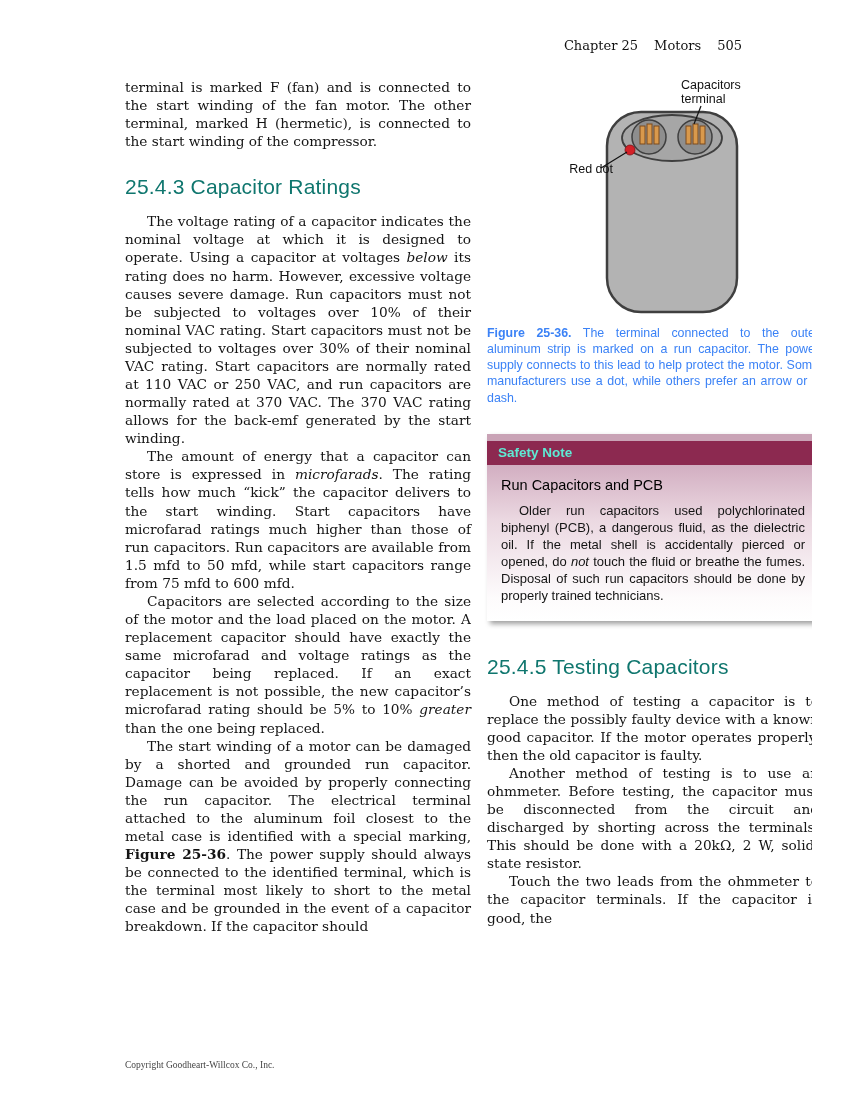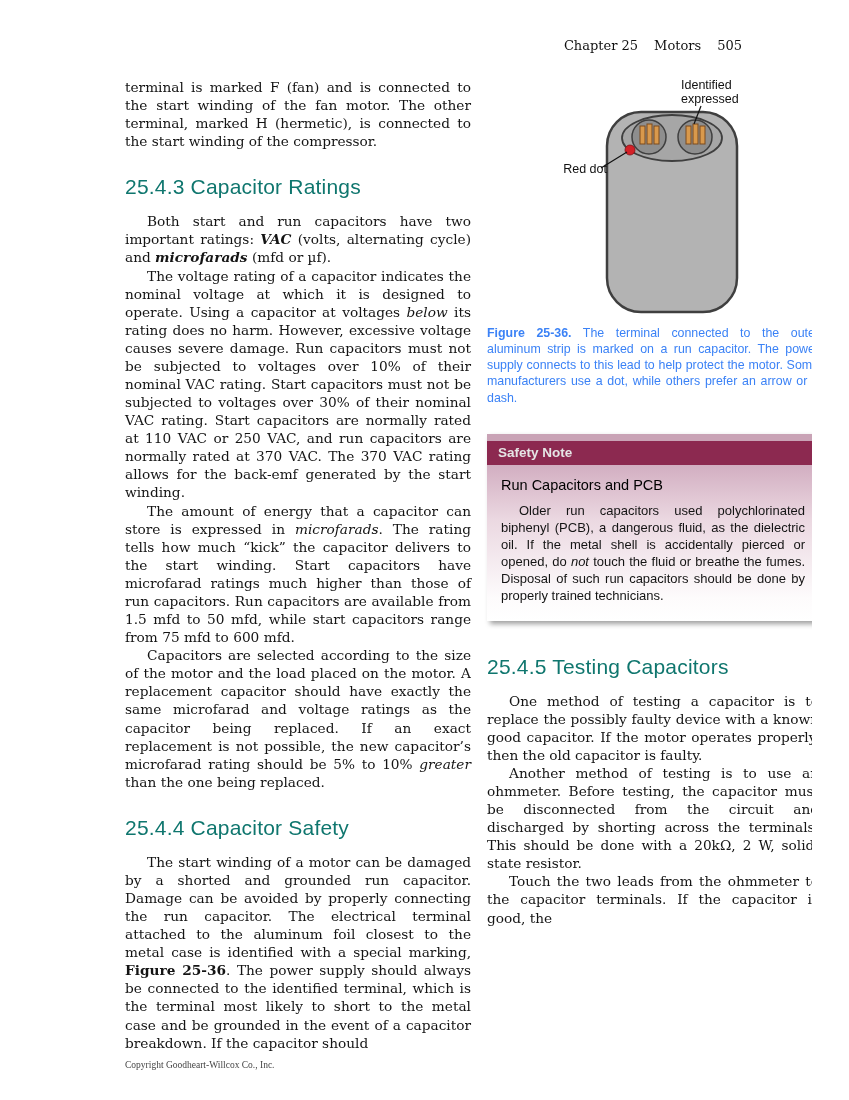--- a/index.html
+++ b/index.html
@@ -30,39 +30,39 @@
   }
   .col-right .sec-heading { margin-top:34px; }
 
   
   .figure-block { position:relative; width:332px; height:242px; }
   .fig-label {
     position:absolute; font-family:"Liberation Sans", sans-serif;
     font-size:12.5px; color:#111; line-height:1.15;
   }
   .label-identified { left:194px; top:0; width:72px; }
-  .label-reddot { left:60px; top:84px; width:60px; text-align:right; }
+  .label-reddot { left:66px; top:84px; width:60px; text-align:right; }
   .fig-attrib {
     text-align:right; font-family:"Liberation Sans", sans-serif;
     font-style:italic; font-size:11px; color:#333; margin-top:2px;
   }
   .fig-caption {
     font-family:"Liberation Sans", sans-serif; font-size:12.4px;
     line-height:1.3; text-align:justify; color:#3b82f6; margin-top:5px;
   }
 
   .para-continuation { margin-top:30px; }
 
   
   .safety-note {
     margin-top:28px; box-shadow:3px 3px 5px rgba(0,0,0,0.38);
   }
   .sn-strip { height:7px; background:#C9A3B6; }
   .sn-header {
-    background:#8C2950; color:#e5e5e5;
+    background:#8C2950; color:#5eead4;
     font-family:"Liberation Sans", sans-serif; font-weight:bold;
     font-size:13.5px; padding:4px 11px 5px;
   }
   .sn-body {
     background:linear-gradient(to bottom, #D2AEC1 0%, #EBD8E1 35%, #FDFBFC 85%, #ffffff 100%);
     padding:12px 14px 16px;
   }
   .sn-title {
     font-family:"Liberation Sans", sans-serif; font-size:14.5px;
     font-weight:normal; color:#000; margin-bottom:9px;
@@ -84,29 +84,27 @@
 
   <div class="running-head">
     <span>Chapter 25</span><span>Motors</span><span>505</span>
   </div>
 
   <div class="col col-left">
     <p class="body-para">terminal is marked F (fan) and is connected to the start winding of the fan motor. The other terminal, marked H (hermetic), is connected to the start winding of the compressor.</p>
 
     <h2 class="sec-heading">25.4.3 Capacitor Ratings</h2>
 
-    <p class="body-para ind"><span>Both start and run capacitors have two important ratings: </span><span class="bi">VAC</span><span> (volts, alternating cycle) and </span><span class="bi">microfarads</span><span> (mfd or µf).</span></p>
 
     <p class="body-para ind"><span>The voltage rating of a capacitor indicates the nominal voltage at which it is designed to operate. Using a capacitor at voltages </span><span class="it">below</span><span> its rating does no harm. However, excessive voltage causes severe damage. Run capacitors must not be subjected to voltages over 10% of their nominal VAC rating. Start capacitors must not be subjected to voltages over 30% of their nominal VAC rating. Start capacitors are normally rated at 110 VAC or 250 VAC, and run capacitors are normally rated at 370 VAC. The 370 VAC rating allows for the back-emf generated by the start winding.</span></p>
 
     <p class="body-para ind"><span>The amount of energy that a capacitor can store is expressed in </span><span class="it">microfarads</span><span>. The rating tells how much “kick” the capacitor delivers to the start winding. Start capacitors have microfarad ratings much higher than those of run capacitors. Run capacitors are available from 1.5 mfd to 50 mfd, while start capacitors range from 75 mfd to 600 mfd.</span></p>
 
     <p class="body-para ind"><span>Capacitors are selected according to the size of the motor and the load placed on the motor. A replacement capacitor should have exactly the same microfarad and voltage ratings as the capacitor being replaced. If an exact replacement is not possible, the new capacitor’s microfarad rating should be 5% to 10% </span><span class="it">greater</span><span> than the one being replaced.</span></p>
 
-    <h2 class="sec-heading">25.4.4 Capacitor Safety</h2>
 
     <p class="body-para ind"><span>The start winding of a motor can be damaged by a shorted and grounded run capacitor. Damage can be avoided by properly connecting the run capacitor. The electrical terminal attached to the aluminum foil closest to the metal case is identified with a special marking, </span><span class="bd">Figure 25-36</span><span>. The power supply should always be connected to the identified terminal, which is the terminal most likely to short to the metal case and be grounded in the event of a capacitor breakdown. If the capacitor should</span></p>
   </div>
 
   <div class="col col-right">
 
     <div class="figure-block">
       <svg width="332" height="242" viewBox="0 0 332 242">
 
         <rect x="120" y="34" width="130" height="200" rx="34" ry="34" fill="#B3B3B3" stroke="#3F3F3F" stroke-width="2.5"></rect>
@@ -127,21 +125,21 @@
           <rect x="199" y="48" width="5" height="18" fill="#D9994C" stroke="#7A4A1E" stroke-width="1"></rect>
           <rect x="206" y="46" width="5" height="20" fill="#D9994C" stroke="#7A4A1E" stroke-width="1"></rect>
           <rect x="213" y="48" width="5" height="18" fill="#D9994C" stroke="#7A4A1E" stroke-width="1"></rect>
         </g>
 
         <circle cx="143" cy="72" r="5" fill="#D42027" stroke="#7D1216" stroke-width="0.8"></circle>
 
         <line x1="214" y1="28" x2="207" y2="46" stroke="#111" stroke-width="1.2"></line>
         <line x1="114" y1="90" x2="140" y2="74" stroke="#111" stroke-width="1.2"></line>
       </svg>
-      <div class="fig-label label-identified">Identified expressed</div>
+      <div class="fig-label label-identified">Capacitors terminal</div>
       <div class="fig-label label-reddot">Red dot</div>
     </div>
 
 
     <p class="fig-caption"><span class="bd">Figure 25-36.</span><span> The terminal connected to the outer aluminum strip is marked on a run capacitor. The power supply connects to this lead to help protect the motor. Some manufacturers use a dot, while others prefer an arrow or a dash.</span></p>
 
 
     <div class="safety-note">
       <div class="sn-strip"></div>
       <div class="sn-header">Safety Note</div>

